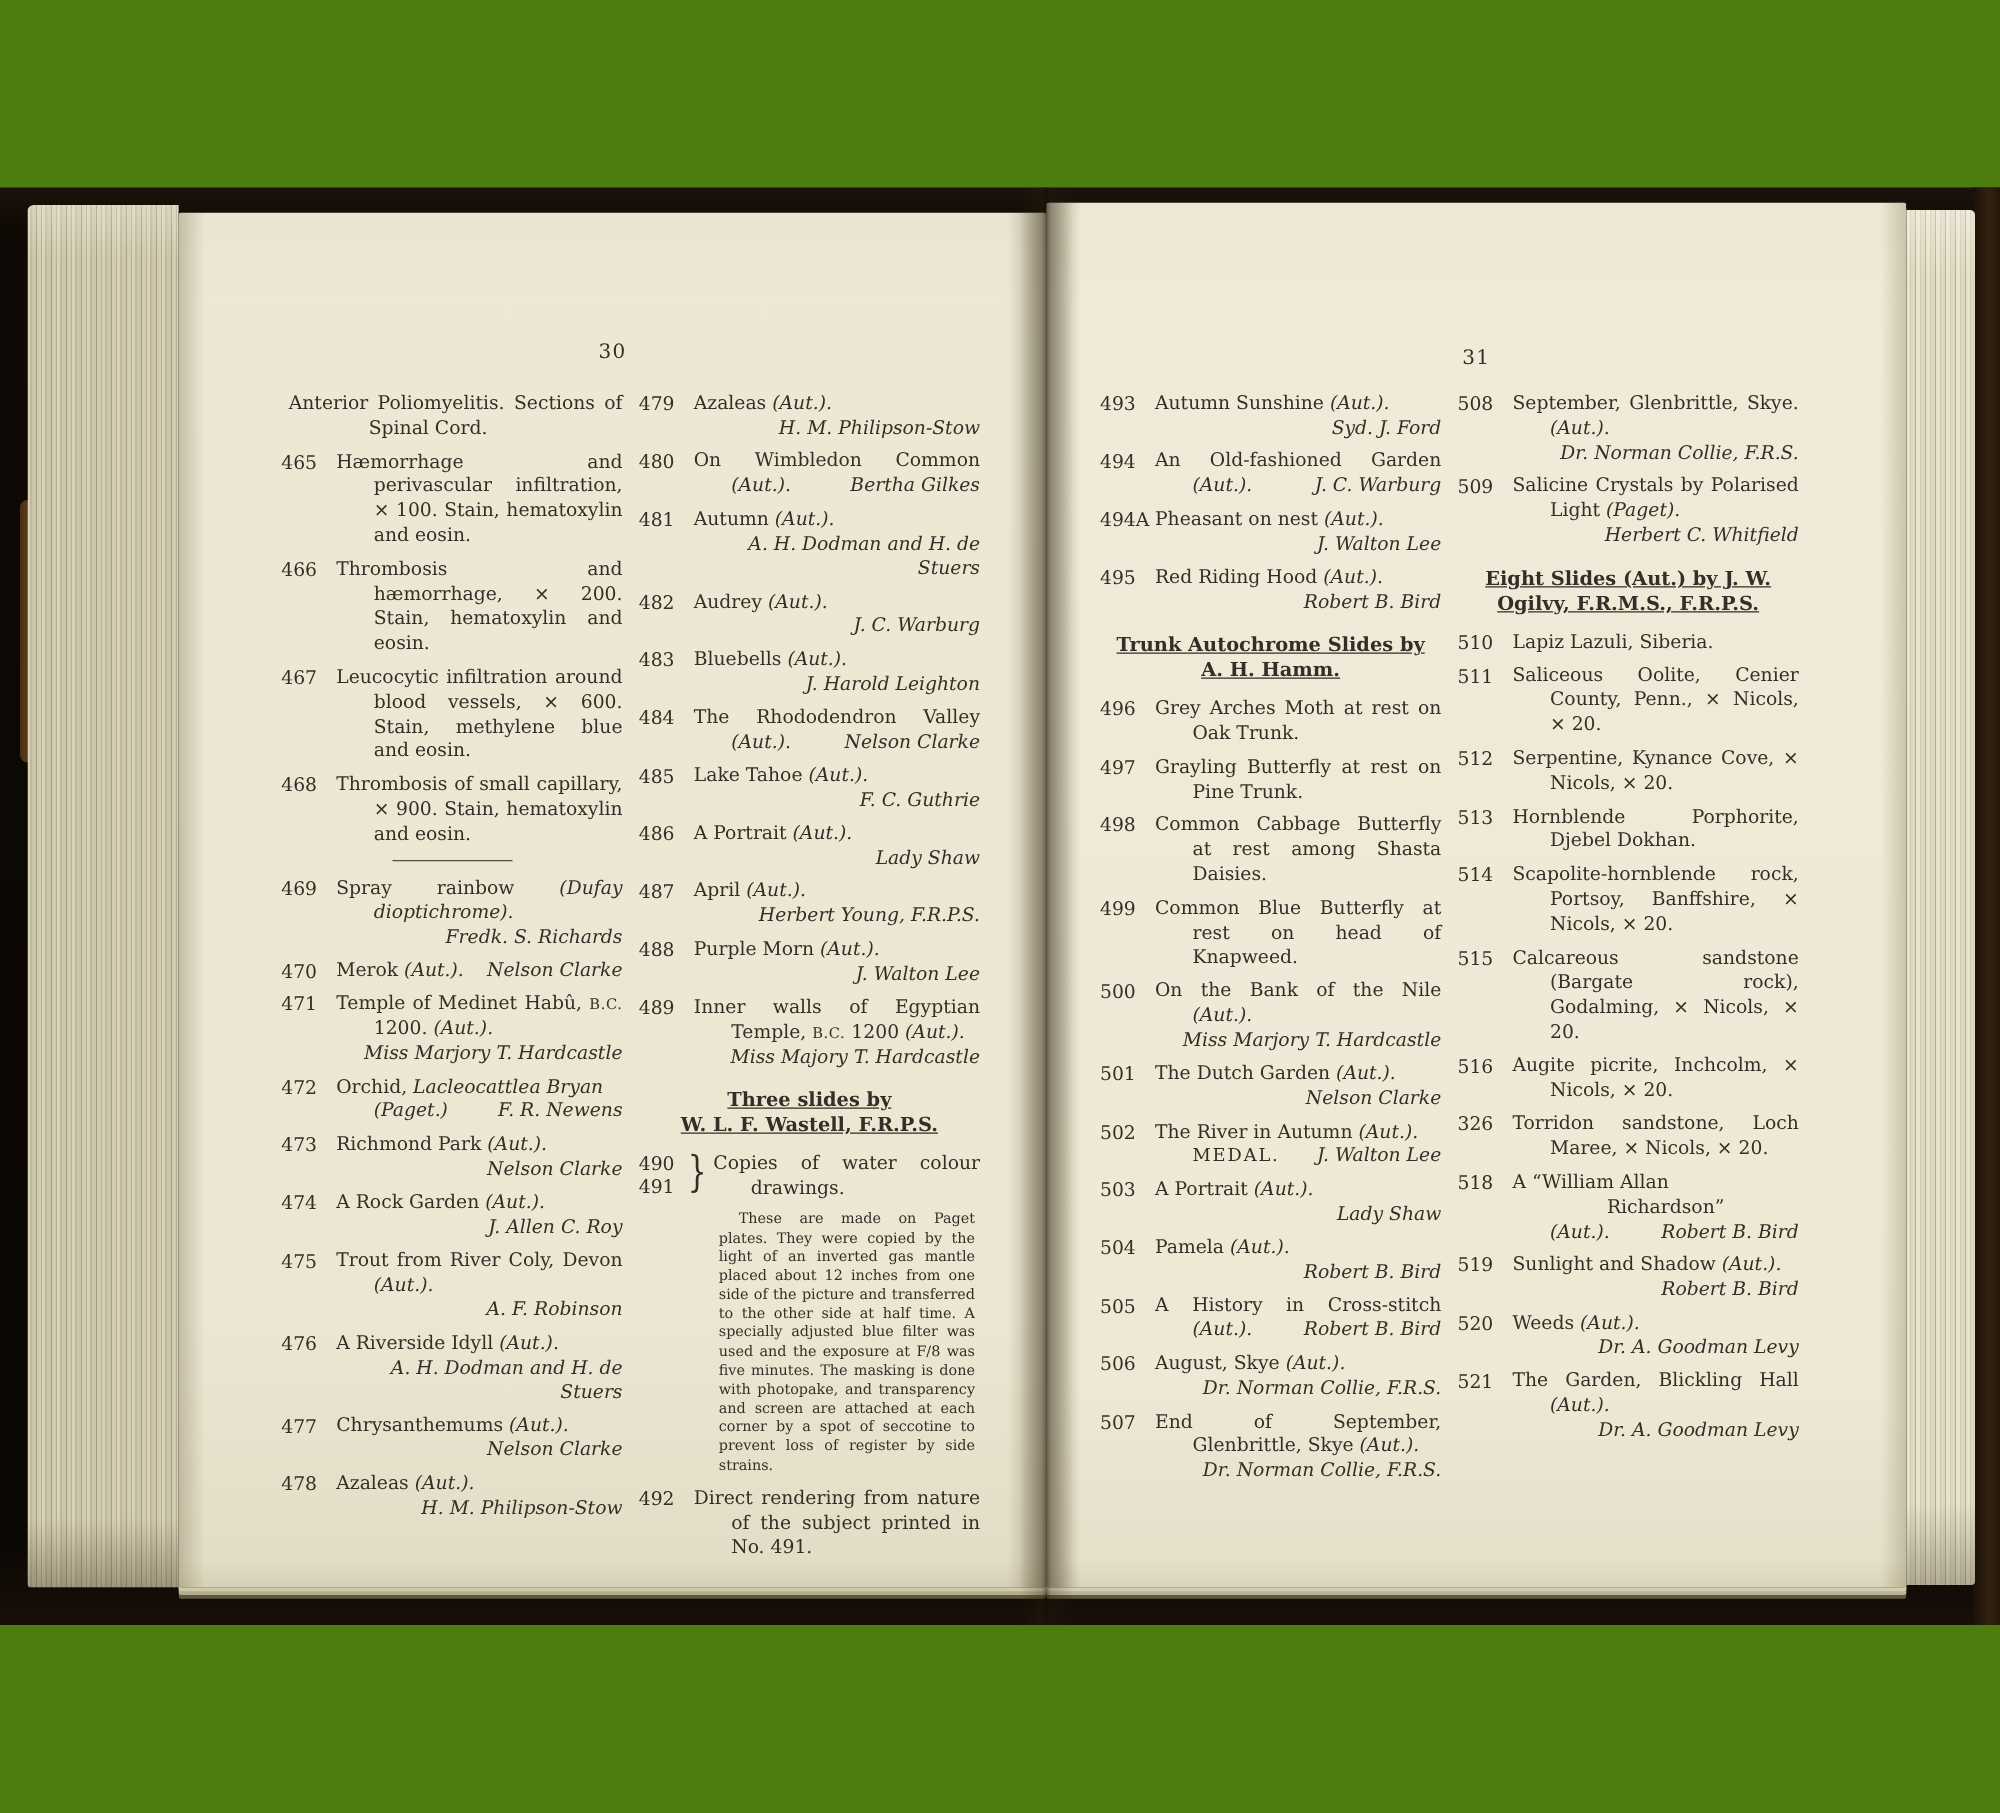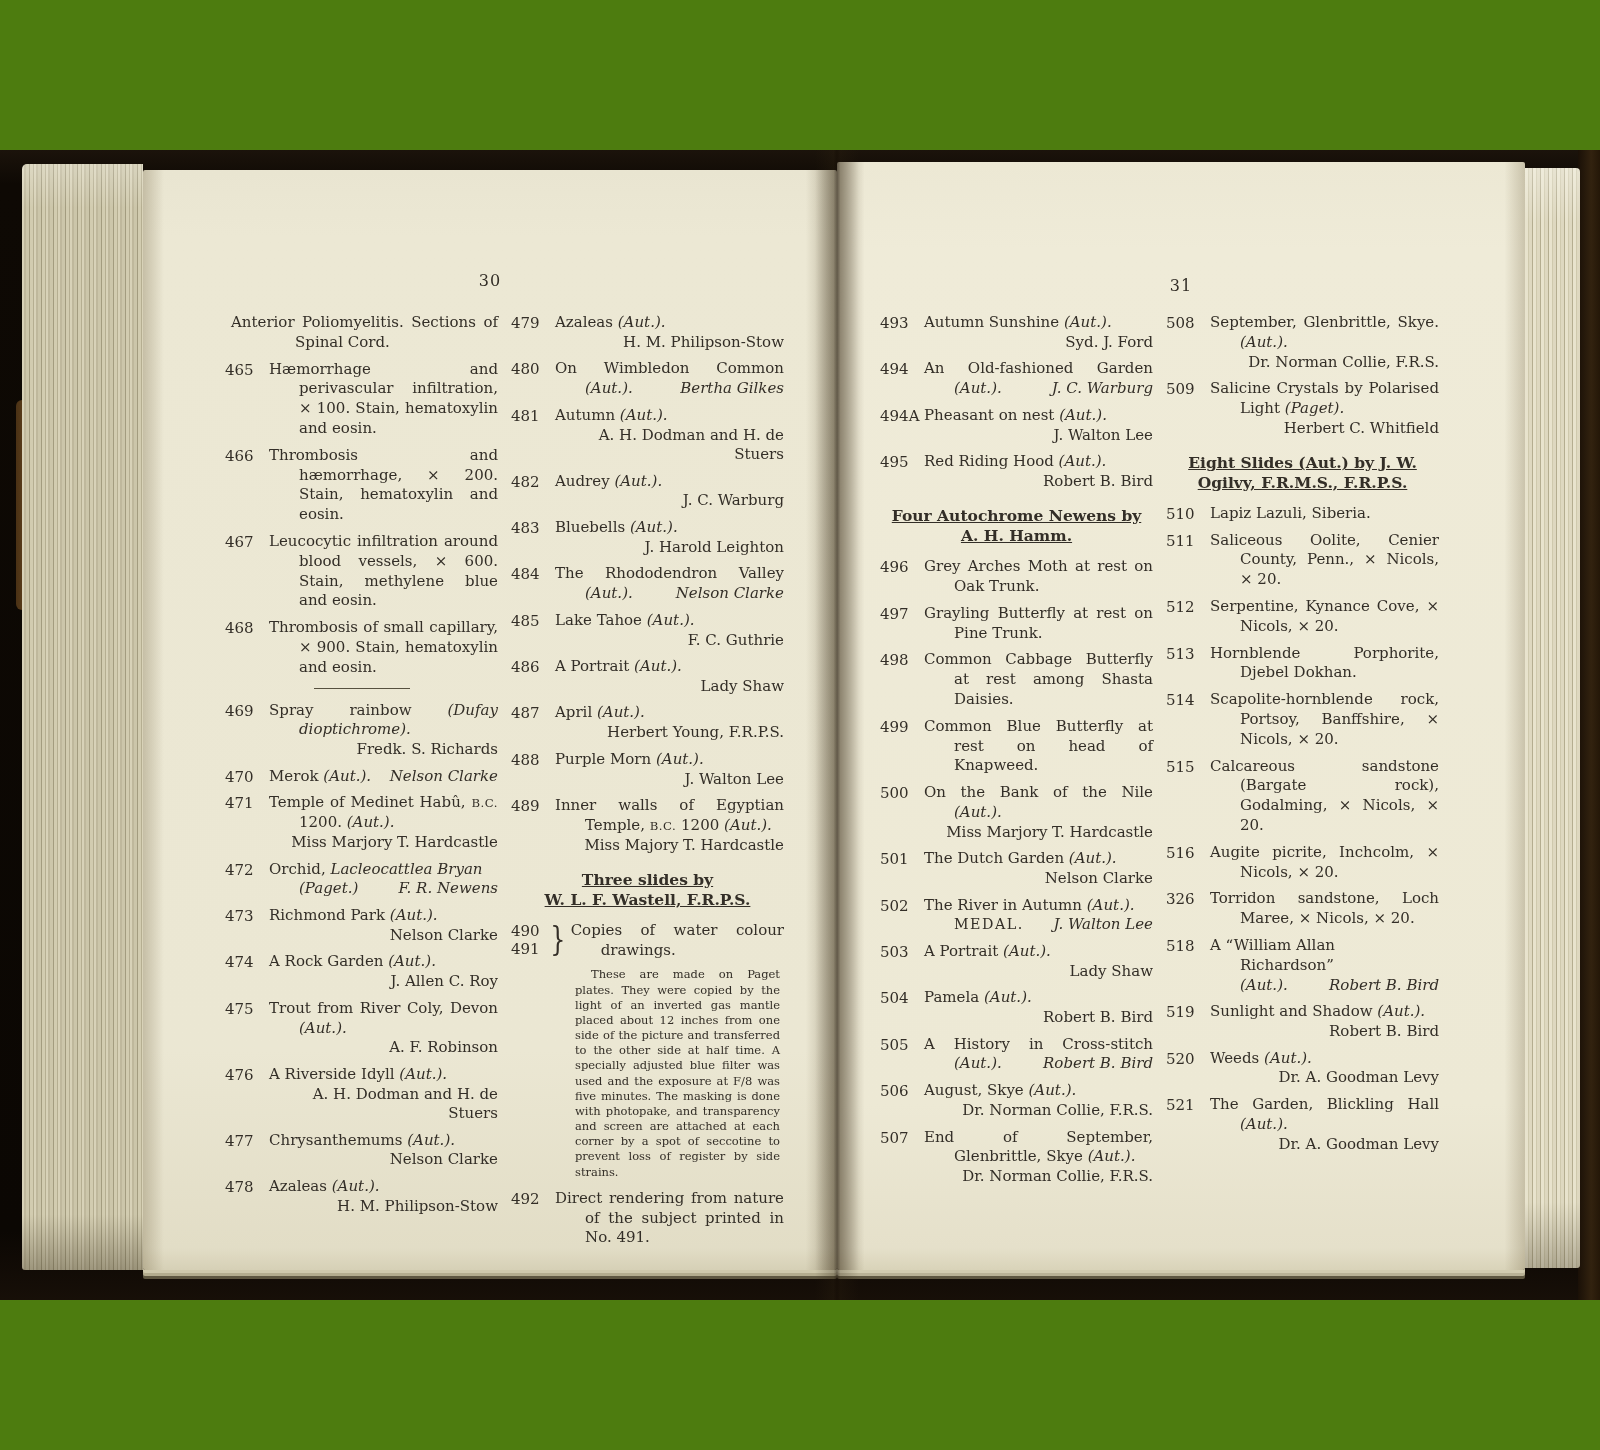--- a/index.html
+++ b/index.html
@@ -40,26 +40,26 @@
   .content{position:absolute;width:560px;}
   .page-left .content{left:82px;top:143px;}
   .page-right .content{left:43px;top:151px;}
   .cols{display:flex;gap:13px;}
   .col{width:273px;}
   .entry{display:flex;margin:0 0 7px;}
   .num{flex:none;width:44px;font-size:15px;padding-top:1px;}
   .body{flex:1;min-width:0;}
   .title{margin:0;text-align:justify;padding-left:30px;text-indent:-30px;font-size:15px;line-height:1.32;}
   .intro .title{padding-left:70px;text-indent:-64px;}
-  .author{margin:0;text-align:right;font-size:15px;line-height:1.3;}
+  .author{margin:0;text-align:right;font-style:italic;font-size:15px;line-height:1.3;}
   .author-inline{float:right;font-style:italic;padding-left:35px;}
   .it{font-style:italic;}
   .sc{font-size:.78em;letter-spacing:.5px;}
   .medal{letter-spacing:1.5px;font-size:.95em;}
-  .line-right{display:block;text-align:left;text-indent:0;margin-right:14px;}
+  .line-right{display:block;text-align:center;text-indent:0;margin-right:14px;}
   .heading{font-weight:bold;text-align:center;font-size:15.5px;line-height:1.28;margin:15px 0 11px;text-decoration:underline;}
   .hline{display:block;}
   .note{font-size:11.5px;line-height:1.32;text-align:justify;margin:3px 4px 9px 64px;text-indent:16px;}
   .rule{width:96px;height:1px;background:#56503f;margin:10px auto 12px;}
   .braced .nums span{display:block;}
   .brace{flex:none;font-size:34px;line-height:38px;font-weight:300;margin:-2px 2px 0 -8px;transform:scaleX(.7);}
 </style>
 </head>
 <body>
 
@@ -302,21 +302,21 @@
               </div>
             </div>
             <div class="entry">
               <span class="num">495</span>
               <div class="body">
                 <p class="title">Red Riding Hood <span class="it">(Aut.).</span></p>
                 <p class="author">Robert B. Bird</p>
               </div>
             </div>
             <div class="heading">
-              <span class="hline">Four Autochrome Newens by</span>
+              <span class="hline">Trunk Autochrome Slides by</span>
               <span class="hline">A. H. Hamm.</span>
             </div>
             <div class="entry">
               <span class="num">496</span>
               <div class="body">
                 <p class="title">Grey Arches Moth at rest on Oak Trunk.</p>
               </div>
             </div>
             <div class="entry">
               <span class="num">497</span>

